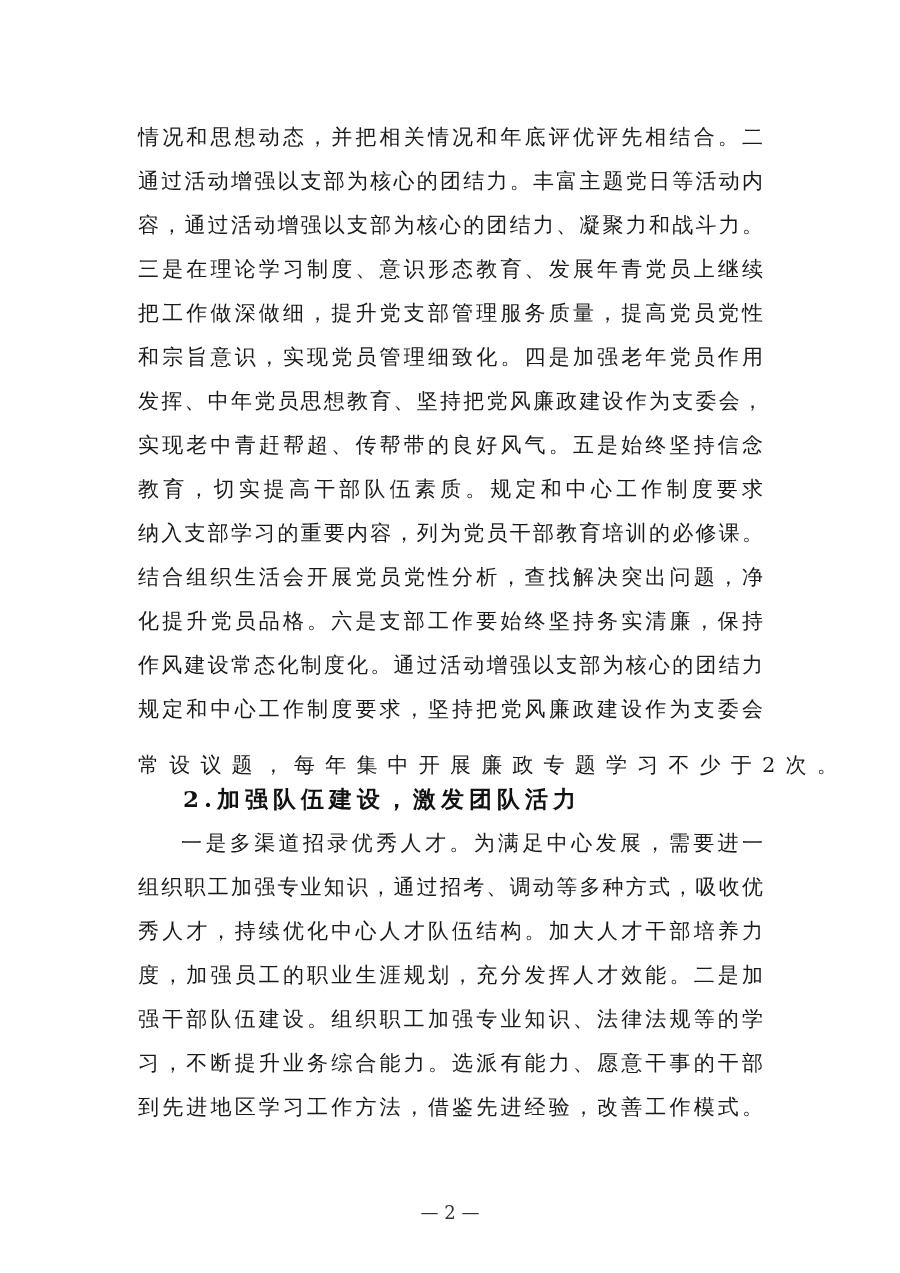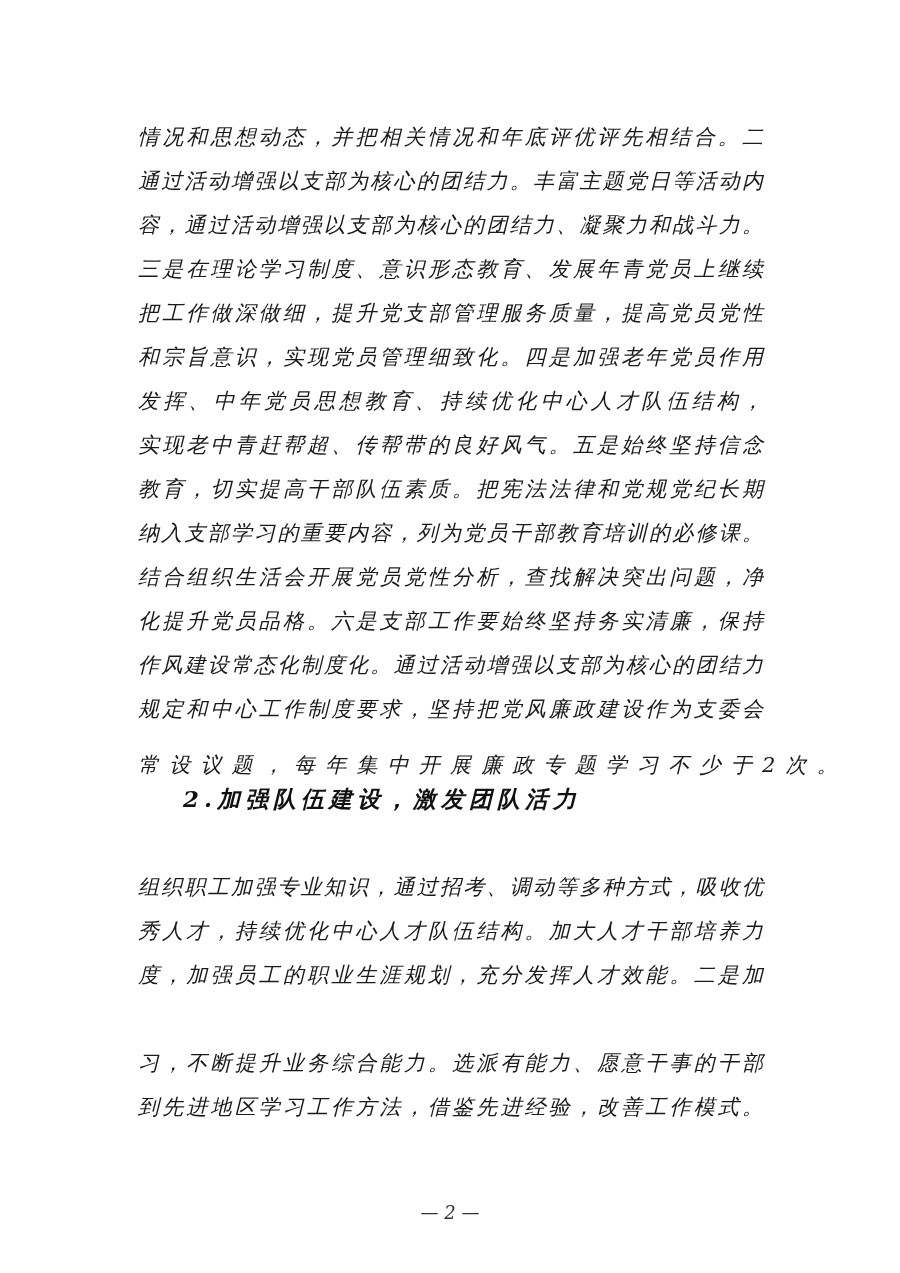--- a/index.html
+++ b/index.html
@@ -1,17 +1,17 @@
 <!DOCTYPE html>
 <html><head>
   <meta charset="utf-8">
   <style>
     html, body { margin: 0; padding: 0; background: #ffffff; }
     body { width: 900px; height: 1273px; position: relative; overflow: hidden; }
-    .page { position: absolute; left: 0; top: 0; width: 720px; height: 1273px; background: #ffffff; font-style: italic; }
+    .page { position: absolute; left: 0; top: 0; width: 720px; height: 1273px; background: #ffffff; }
     .line {
       position: absolute;
       left: 138px;
       width: 625px;
       height: 28px;
       font-family: "DejaVu Serif", "Liberation Serif", serif;
       font-size: 21px;
       line-height: 28px;
       color: #1a1a1a;
       text-align: justify;
@@ -45,32 +45,34 @@
 </head>
 <body>
 
 <div class="page">
   <div class="line" style="top:123px">情况和思想动态，并把相关情况和年底评优评先相结合。二</div>
   <div class="line" style="top:167px">通过活动增强以支部为核心的团结力。丰富主题党日等活动内</div>
   <div class="line" style="top:211px">容，通过活动增强以支部为核心的团结力、凝聚力和战斗力。</div>
   <div class="line" style="top:255px">三是在理论学习制度、意识形态教育、发展年青党员上继续</div>
   <div class="line" style="top:299px">把工作做深做细，提升党支部管理服务质量，提高党员党性</div>
   <div class="line" style="top:343px">和宗旨意识，实现党员管理细致化。四是加强老年党员作用</div>
-  <div class="line" style="top:387px">发挥、中年党员思想教育、持续优化中心人才队伍结构，</div>
+  <div class="line" style="top:387px">发挥、中年党员思想教育、坚持把党风廉政建设作为支委会，</div>
   <div class="line" style="top:431px">实现老中青赶帮超、传帮带的良好风气。五是始终坚持信念</div>
-  <div class="line" style="top:475px">教育，切实提高干部队伍素质。把宪法法律和党规党纪长期</div>
+  <div class="line" style="top:475px">教育，切实提高干部队伍素质。规定和中心工作制度要求</div>
   <div class="line" style="top:519px">纳入支部学习的重要内容，列为党员干部教育培训的必修课。</div>
   <div class="line" style="top:563px">结合组织生活会开展党员党性分析，查找解决突出问题，净</div>
   <div class="line" style="top:607px">化提升党员品格。六是支部工作要始终坚持务实清廉，保持</div>
   <div class="line" style="top:651px">作风建设常态化制度化。通过活动增强以支部为核心的团结力</div>
   <div class="line" style="top:695px">规定和中心工作制度要求，坚持把党风廉政建设作为支委会</div>
   <div class="line last" style="top:739px">常设议题，每年集中开展廉政专题学习不少于2次。</div>
 
   <div class="heading" style="top:785px">2.加强队伍建设，激发团队活力</div>
 
+  <div class="line indent" style="top:829px">一是多渠道招录优秀人才。为满足中心发展，需要进一</div>
   <div class="line" style="top:873px">组织职工加强专业知识，通过招考、调动等多种方式，吸收优</div>
   <div class="line" style="top:917px">秀人才，持续优化中心人才队伍结构。加大人才干部培养力</div>
   <div class="line" style="top:961px">度，加强员工的职业生涯规划，充分发挥人才效能。二是加</div>
+  <div class="line" style="top:1005px">强干部队伍建设。组织职工加强专业知识、法律法规等的学</div>
   <div class="line" style="top:1049px">习，不断提升业务综合能力。选派有能力、愿意干事的干部</div>
   <div class="line" style="top:1093px">到先进地区学习工作方法，借鉴先进经验，改善工作模式。</div>
 
   <div class="page-number">— 2 —</div>
 </div>
 
 </body></html>

